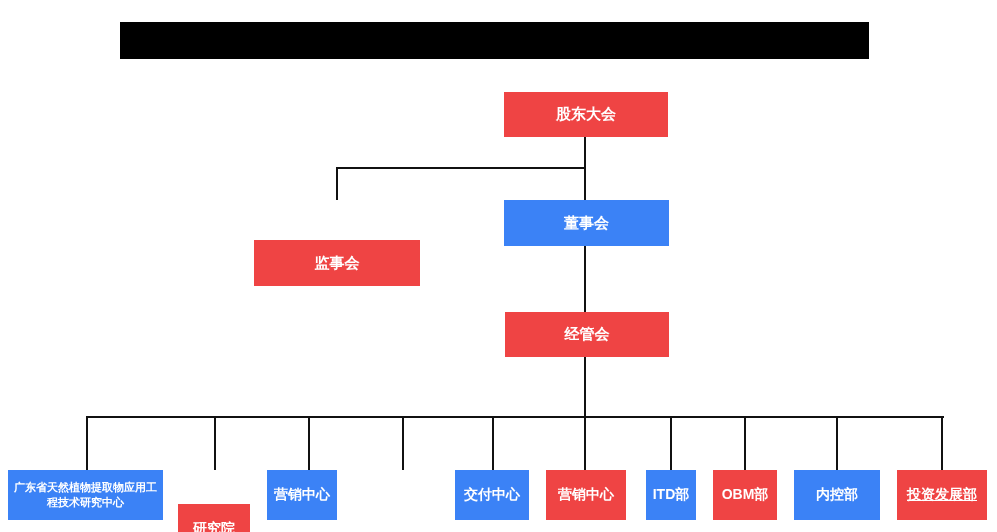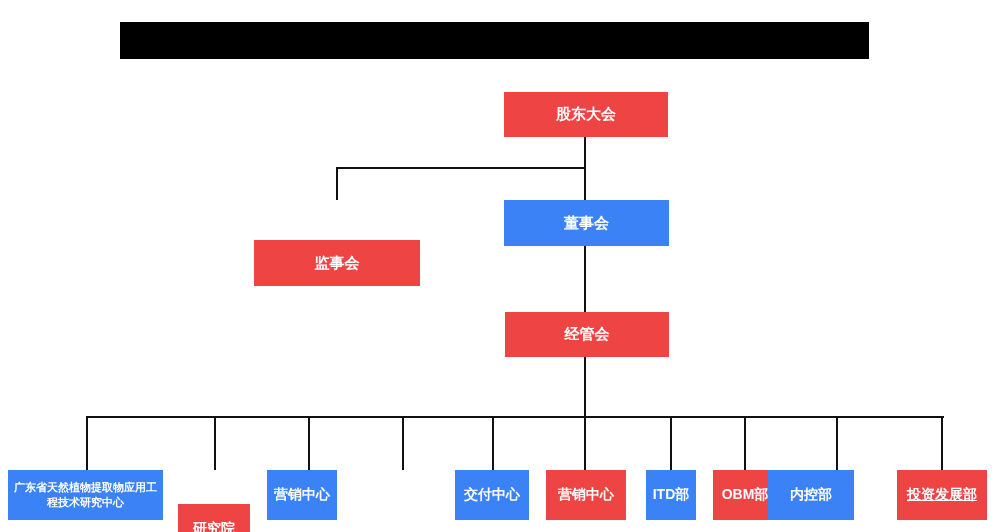--- a/index.html
+++ b/index.html
@@ -69,16 +69,16 @@
 
   <div class="node primary" style="left:505px; top:312px; width:164px; height:45px;">经管会</div>
 
   <div class="node secondary dept small" style="left:8px; width:155px;">广东省天然植物提取物应用工程技术研究中心</div>
   <div class="node primary dept" style="left:178px; width:72px;margin-top:34px;">研究院</div>
   <div class="node secondary dept" style="left:267px; width:70px;">营销中心</div>
   <div class="node secondary dept" style="left:455px; width:74px;">交付中心</div>
   <div class="node primary dept" style="left:546px; width:80px;">营销中心</div>
   <div class="node secondary dept" style="left:646px; width:50px;">ITD部</div>
   <div class="node primary dept" style="left:713px; width:64px;">OBM部</div>
-  <div class="node secondary dept" style="left:768px; width:86px;">内控部</div>
+  <div class="node secondary dept" style="left:794px; width:86px;">内控部</div>
   <div class="node primary dept" style="left:897px; width:90px;text-decoration:underline;">投资发展部</div>
 
 </div>
 
 </body></html>

